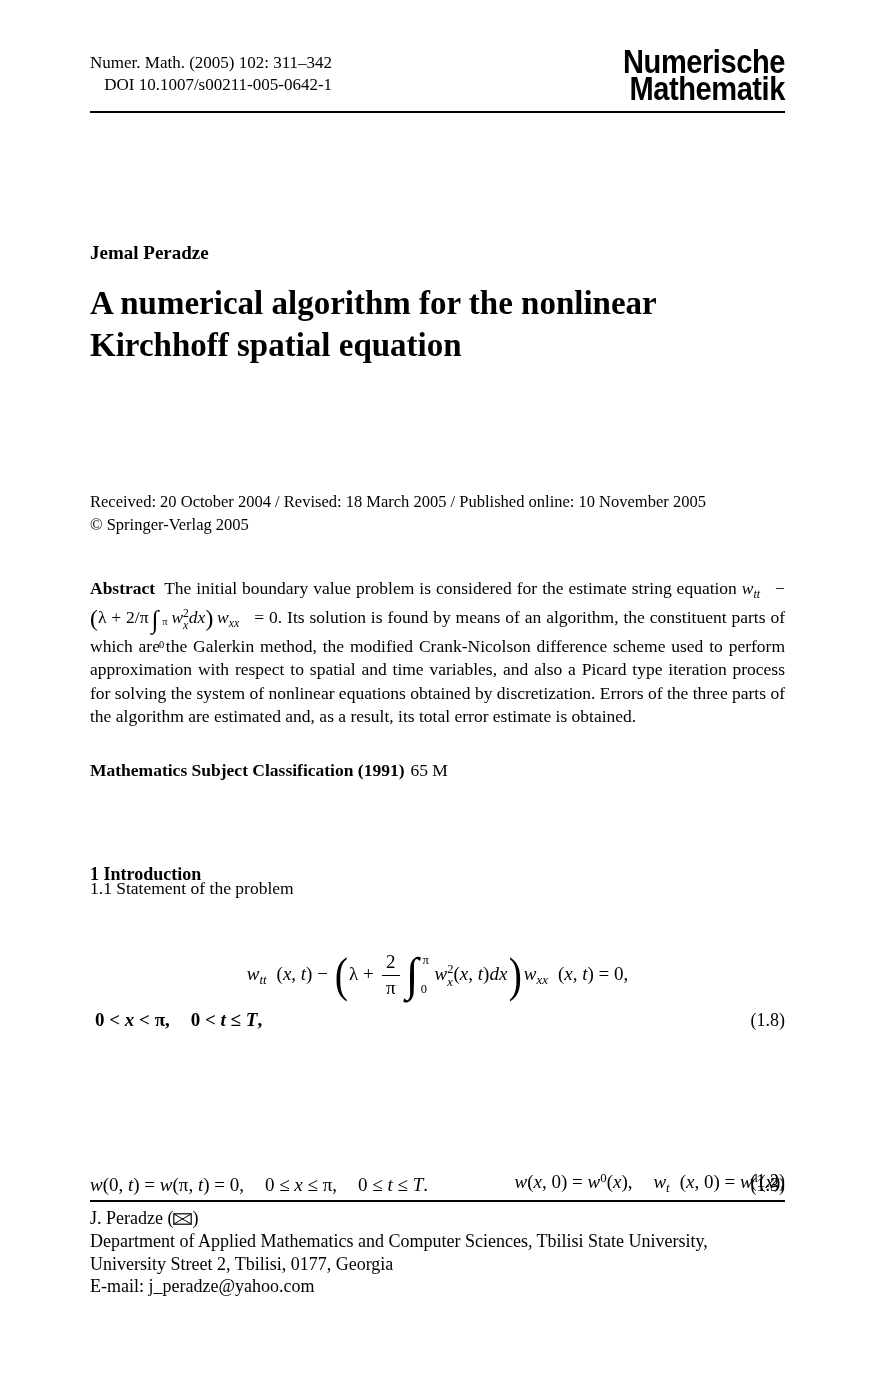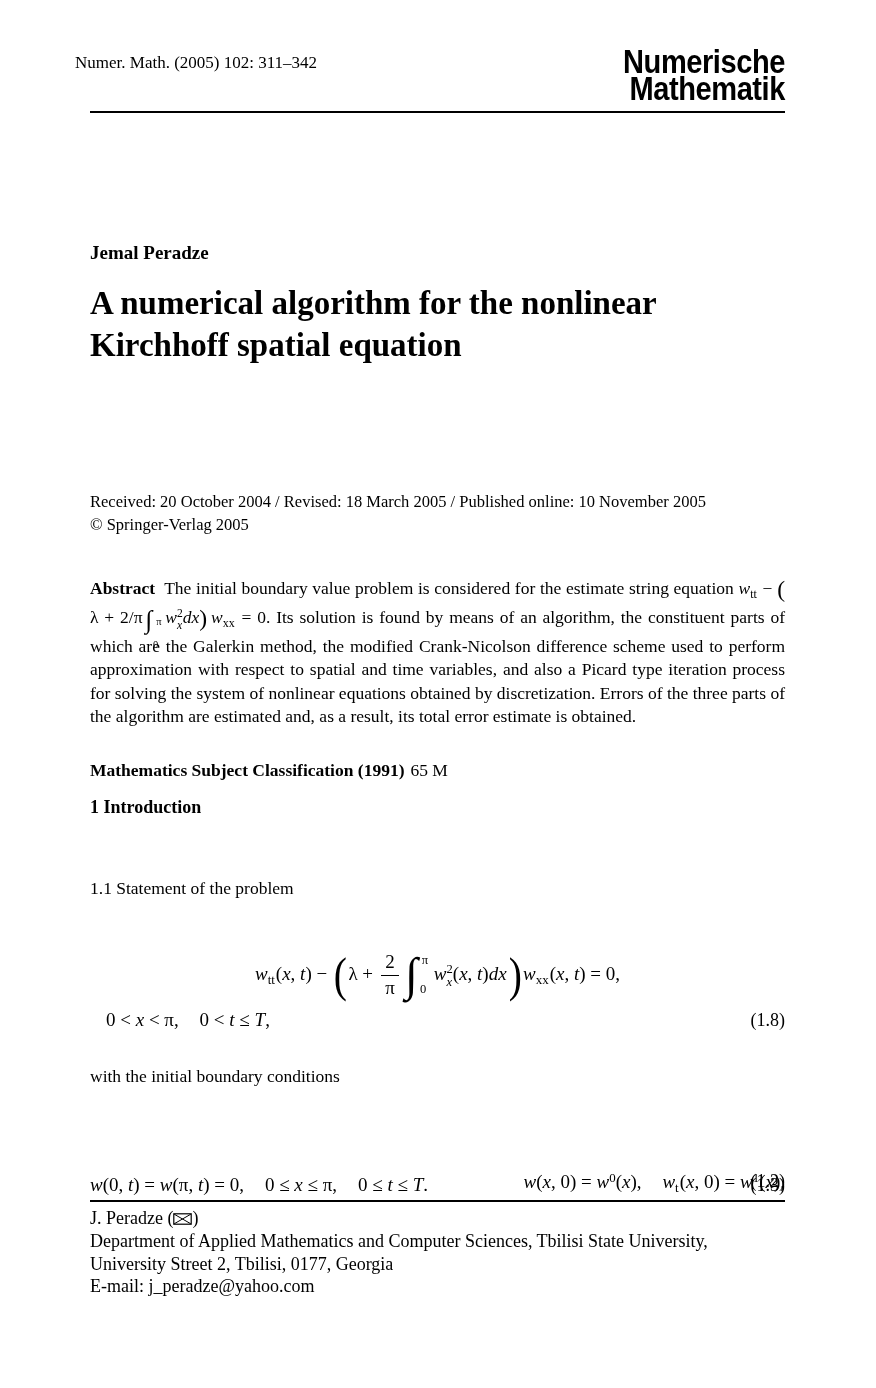--- a/index.html
+++ b/index.html
@@ -5,58 +5,58 @@
   * { margin:0; padding:0; box-sizing:border-box; }
   html,body { background:#ffffff; }
   .page {
     position:relative; width:876px; height:1388px; margin:0 auto;
     background:#ffffff; color:#000000;
     font-family:"Liberation Serif", serif; overflow:hidden;
   }
   .abs { position:absolute; }
 
   
-  .header-left { left:75px; top:52px; font-size:17px; line-height:22px;text-align:right; }
+  .header-left { left:90px; top:52px; font-size:17px; line-height:22px;text-align:right; }
   .logo {
     right:91px; top:48px; text-align:right;
     font-family:"Liberation Sans", sans-serif; font-weight:700;
     font-size:33px; line-height:27px; letter-spacing:-0.5px;
     transform:scaleX(0.88); transform-origin:100% 0;
   }
   .rule-top { left:90px; right:91px; top:111px; height:2px; background:#000; }
 
   
   .author { left:90px; top:242px; font-size:19px; font-weight:bold; }
   .title  { left:90px; top:282px; font-size:33px; line-height:42px; font-weight:bold; }
   .received { left:90px; top:490px; font-size:16.5px; line-height:23px; }
 
   .abstract { left:90px; right:91px; top:577px; font-size:17.5px; line-height:23.4px; text-align:justify; }
   .abstract b { margin-right:9px; }
   .msc { left:90px; top:760px; font-size:17.5px; }
   .msc b { margin-right:6px; }
 
-  .h1   { left:90px; top:797px; font-size:18px; font-weight:bold; }
+  .h1   { left:90px; top:864px; font-size:18px; font-weight:bold; }
   .h11  { left:90px; top:878px; font-size:17.5px; }
   .lead { left:90px; top:925px; font-size:17.5px; }
   .withtext { left:90px; top:1066px; font-size:17.5px; }
 
   
   .eq { left:90px; right:91px; font-size:19px; }
   .eq11 { top:952px; }
   .eq11 .line1 { text-align:center; }
   .eq11 .row2 { position:relative; margin-top:10px; }
-  .eq11 .l2 { margin-left:16px; }
+  .eq11 .l2 { margin-left:5px;font-weight:bold; }
   .eq12 { top:1170px; position:absolute; text-align:right; }
   .eq13 { top:1131px; position:absolute; text-align:left;margin-top:43px; }
   .eqnum { position:absolute; right:0; top:1px; font-size:18px; font-style:normal; }
 
   
   .math .mi, .mi { font-style:italic; }
   .mr { font-style:normal; }
-  .msub { font-size:0.68em; vertical-align:-0.3em; margin-right:1px; }
+  .msub { font-size:0.68em; font-style:italic; vertical-align:-0.3em; margin-right:10px; }
   .msup { font-size:0.68em; font-style:normal; vertical-align:0.5em; }
   .mss { display:inline-block; text-align:left; font-size:0.66em; line-height:1.05; vertical-align:-0.52em; }
   .sstop { display:block; font-style:normal; }
   .ssbot { display:block; font-style:italic; }
   .mfrac { display:inline-block; text-align:center; vertical-align:middle; margin:0 0.22em; line-height:1.1; }
   .fnum { display:block; padding:0 0.22em 0.1em; border-bottom:1.5px solid #000; }
   .fden { display:block; padding-top:0.1em; font-style:normal; }
   .mint { display:inline-flex; align-items:center; vertical-align:middle; }
   .isign { font-family:"Liberation Serif","DejaVu Serif",serif; font-style:normal; }
   .mint.lg .isign { font-size:2.45em; line-height:1; }
@@ -75,20 +75,21 @@
   .footnote { left:90px; top:1207px; font-size:18px; line-height:22.8px; }
   .env-svg { vertical-align:-1px; }
 </style>
 </head>
 <body>
 
 <div class="page">
 
   <div class="abs header-left">
     <div>Numer. Math. (2005) 102: 311–342</div>
+    <div>DOI 10.1007/s00211-005-0642-1</div>
   </div>
 
   <div class="abs logo">
     <div>Numerische</div>
     <div>Mathematik</div>
   </div>
 
   <div class="abs rule-top"></div>
 
   <div class="abs author">Jemal Peradze</div>
@@ -120,21 +121,20 @@
             <span class="hi">π</span>
             <span class="lo">0</span>
           </span>
         </span><span class="msp" style="width: 0.3em;"></span><span class="mi">w</span><span class="mss"><span class="sstop">2</span><span class="ssbot">x</span></span><span class="mr">(</span><span class="mi">x</span><span class="mr">, </span><span class="mi">t</span><span class="mr">)</span><span class="mi">dx</span><span class="bigp">)</span><span class="mi">w</span><span class="msub">xx</span><span class="mr">(</span><span class="mi">x</span><span class="mr">, </span><span class="mi">t</span><span class="mr">) = 0,</span></div>
     <div class="row2">
       <span class="l2 math"><span class="mr">0 &lt; </span><span class="mi">x</span><span class="mr"> &lt; π,</span><span class="msp" style="width: 1.1em;"></span><span class="mr">0 &lt; </span><span class="mi">t</span><span class="mr"> ≤ </span><span class="mi">T</span><span class="mr">,</span></span>
       <span class="eqnum">(1.8)</span>
     </div>
   </div>
 
-  <div class="abs withtext">with the initial boundary conditions</div>
 
   <div class="abs eq eq12">
     <span class="math"><span class="mi">w</span><span class="mr">(</span><span class="mi">x</span><span class="mr">, 0) = </span><span class="mi">w</span><span class="msup">0</span><span class="mr">(</span><span class="mi">x</span><span class="mr">),</span><span class="msp" style="width: 1.1em;"></span><span class="mi">w</span><span class="msub">t</span><span class="mr">(</span><span class="mi">x</span><span class="mr">, 0) = </span><span class="mi">w</span><span class="msup">1</span><span class="mr">(</span><span class="mi">x</span><span class="mr">),</span></span>
     <span class="eqnum">(1.2)</span>
   </div>
 
   <div class="abs eq eq13">
     <span class="math"><span class="mi">w</span><span class="mr">(0, </span><span class="mi">t</span><span class="mr">) = </span><span class="mi">w</span><span class="mr">(π, </span><span class="mi">t</span><span class="mr">) = 0,</span><span class="msp" style="width: 1.1em;"></span><span class="mr">0 ≤ </span><span class="mi">x</span><span class="mr"> ≤ π,</span><span class="msp" style="width: 1.1em;"></span><span class="mr">0 ≤ </span><span class="mi">t</span><span class="mr"> ≤ </span><span class="mi">T</span><span class="mr">.</span></span>
     <span class="eqnum">(1.3)</span>
   </div>

